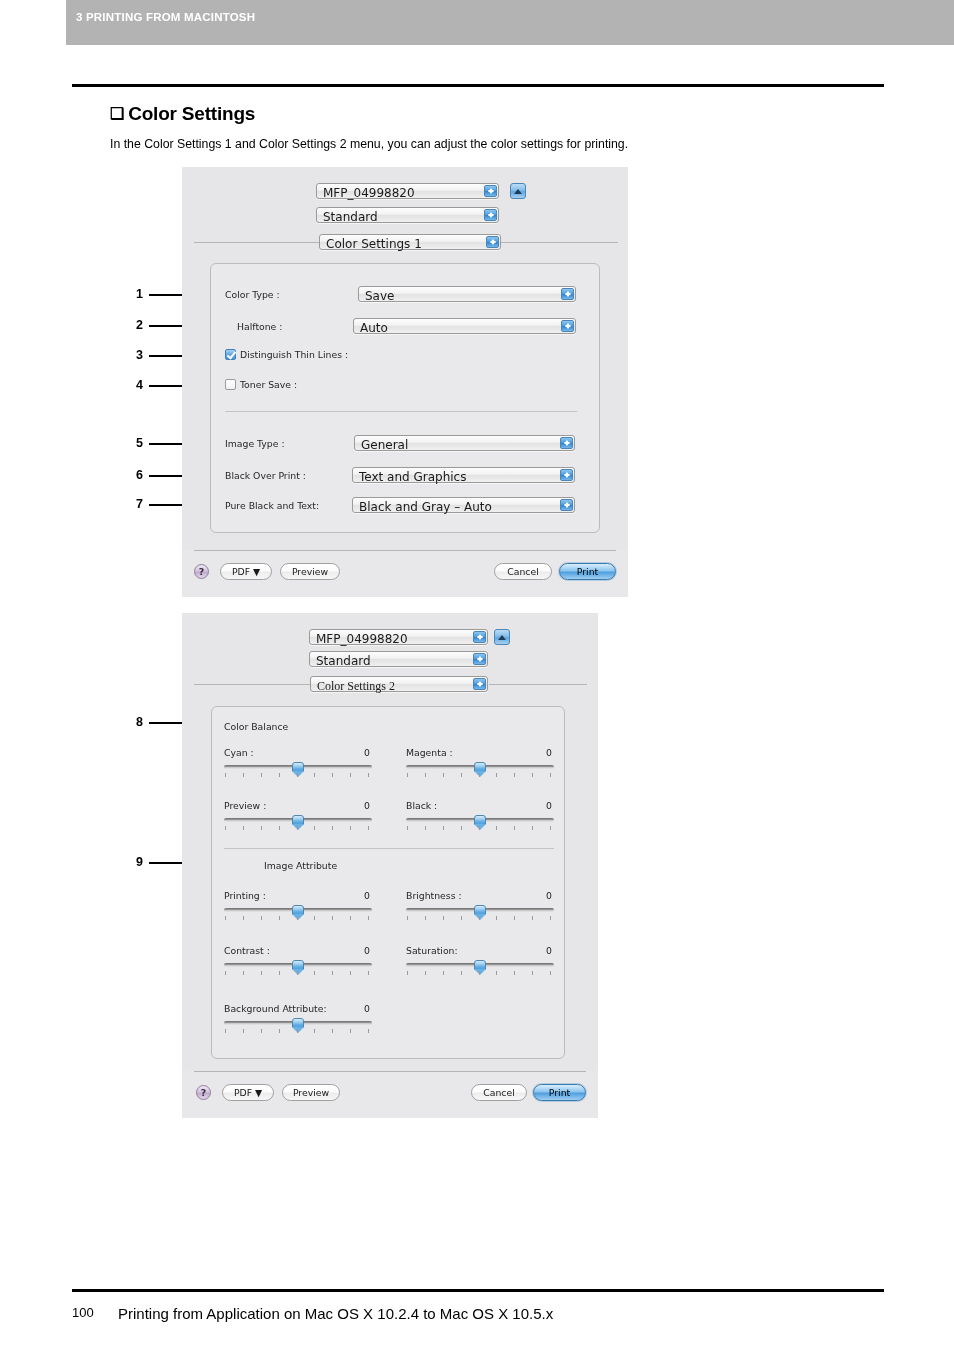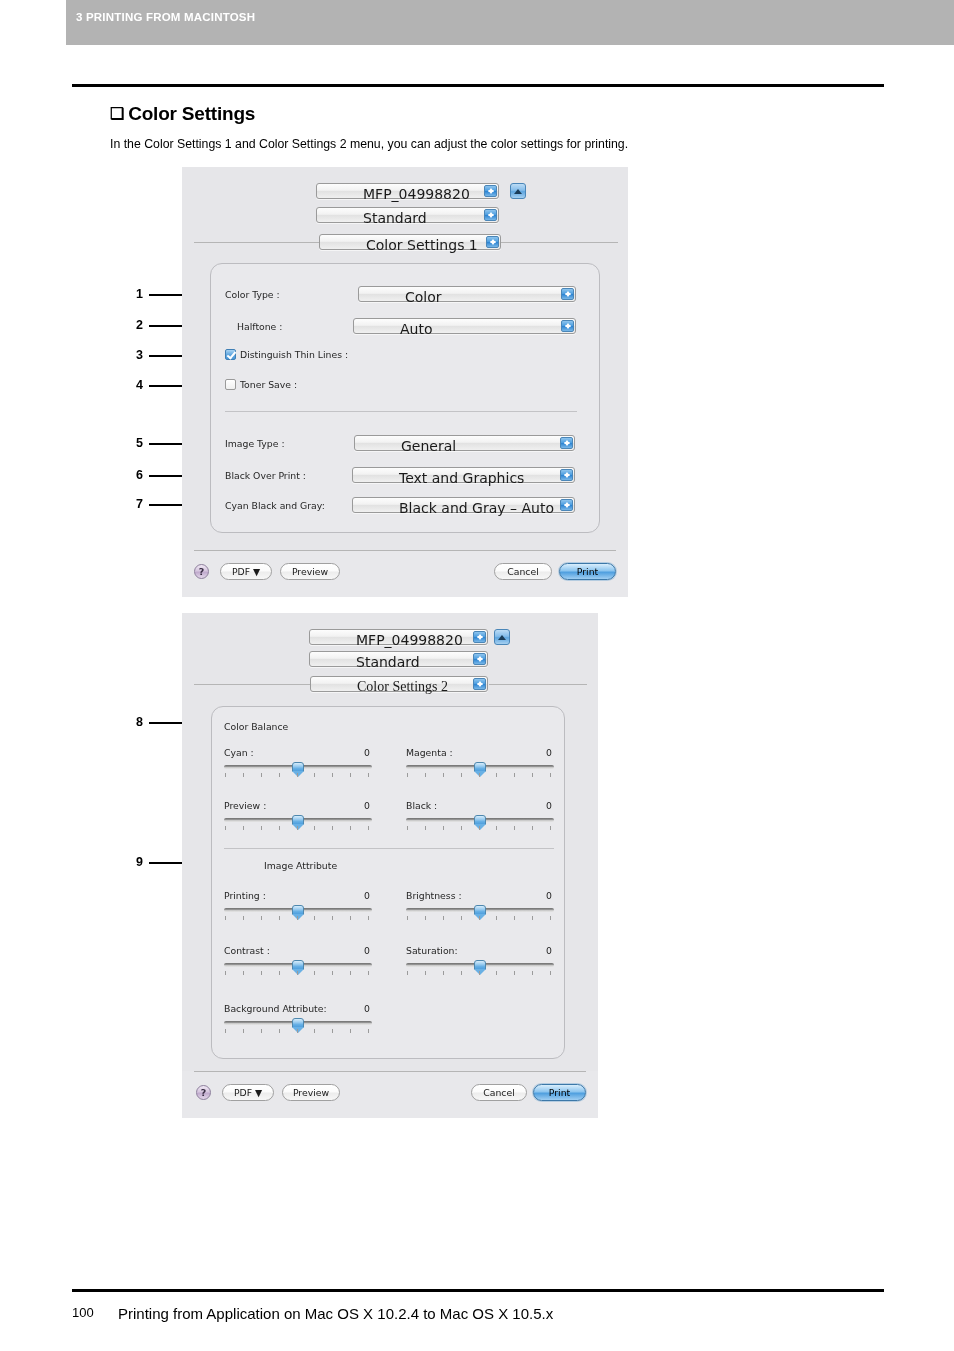--- a/index.html
+++ b/index.html
@@ -148,24 +148,23 @@
     border: 1px solid #9a9a9a;
     border-radius: 3px;
     background: linear-gradient(to bottom, #fdfdfd 0%, #f2f2f2 45%, #e2e2e2 52%, #f0f0f0 100%);
     box-sizing: border-box;
     box-shadow: 0 1px 0 rgba(255,255,255,0.6);
   }
   .popup .ptxt {
     position: absolute;
     left: 6px;
     top: 2px;
-    font-size: 14px;
+    font-size: 12px;
     color: #1a1a1a;
     white-space: nowrap;
-    margin-left: 40px;
   }
   .popup .parrows {
     position: absolute;
     right: 1px;
     top: 1px;
     bottom: 1px;
     width: 13px;
     border-radius: 2px;
     background: linear-gradient(to bottom, #8fc5ee 0%, #4f9fe0 45%, #2f86d4 55%, #7ab8e8 100%);
     border: 1px solid #4a86b8;
@@ -215,21 +214,21 @@
   .sep-line {
     position: absolute;
     height: 1px;
     background: #b5b5b5;
   }
 
   
   .panel {
     position: absolute;
     border: 1px solid #bcbcc0;
-    border-radius: 12px;
+    border-radius: 6px;
     background: #e9e9ec;
     box-sizing: border-box;
   }
   .panel-inner-sep {
     position: absolute;
     height: 1px;
     background: #c3c3c6;
   }
 
   
@@ -415,21 +414,21 @@
   <div class="sep-line" style="left:318px; top:75px; width:118px;"></div>
   <div class="popup" style="left:137px; top:67px; width:182px;">
     <span class="ptxt">Color Settings 1</span>
     <span class="parrows"></span>
   </div>
 
   <div class="panel" style="left:28px; top:96px; width:390px; height:270px;">
 
     <div class="lbl" style="left:14px; top:25px;">Color Type :</div>
     <div class="popup" style="left:147px; top:22px; width:218px;">
-      <span class="ptxt">Color</span>
+      <span class="ptxt">Save</span>
       <span class="parrows"></span>
     </div>
 
     <div class="lbl" style="left:14px; top:57px;padding-left:12px;">Halftone :</div>
     <div class="popup" style="left:142px; top:54px; width:223px;">
       <span class="ptxt">Auto</span>
       <span class="parrows"></span>
     </div>
 
     <div class="cbox on" style="left:14px; top:85px;"></div>
@@ -445,21 +444,21 @@
       <span class="ptxt">General</span>
       <span class="parrows"></span>
     </div>
 
     <div class="lbl" style="left:14px; top:206px;">Black Over Print :</div>
     <div class="popup" style="left:141px; top:203px; width:223px;">
       <span class="ptxt">Text and Graphics</span>
       <span class="parrows"></span>
     </div>
 
-    <div class="lbl" style="left:14px; top:236px;">Cyan Black and Gray:</div>
+    <div class="lbl" style="left:14px; top:236px;">Pure Black and Text:</div>
     <div class="popup" style="left:141px; top:233px; width:223px;">
       <span class="ptxt">Black and Gray – Auto</span>
       <span class="parrows"></span>
     </div>
   </div>
 
   <div class="dlg-btm-bar" style="height:47px;">
     <div class="sep-line" style="left:12px; top:0px; width:422px;"></div>
     <div class="help-btn" style="left:12px; top:14px;">?</div>
     <div class="cap-btn" style="left:38px; top:13px; width:52px;">PDF ▼</div>

